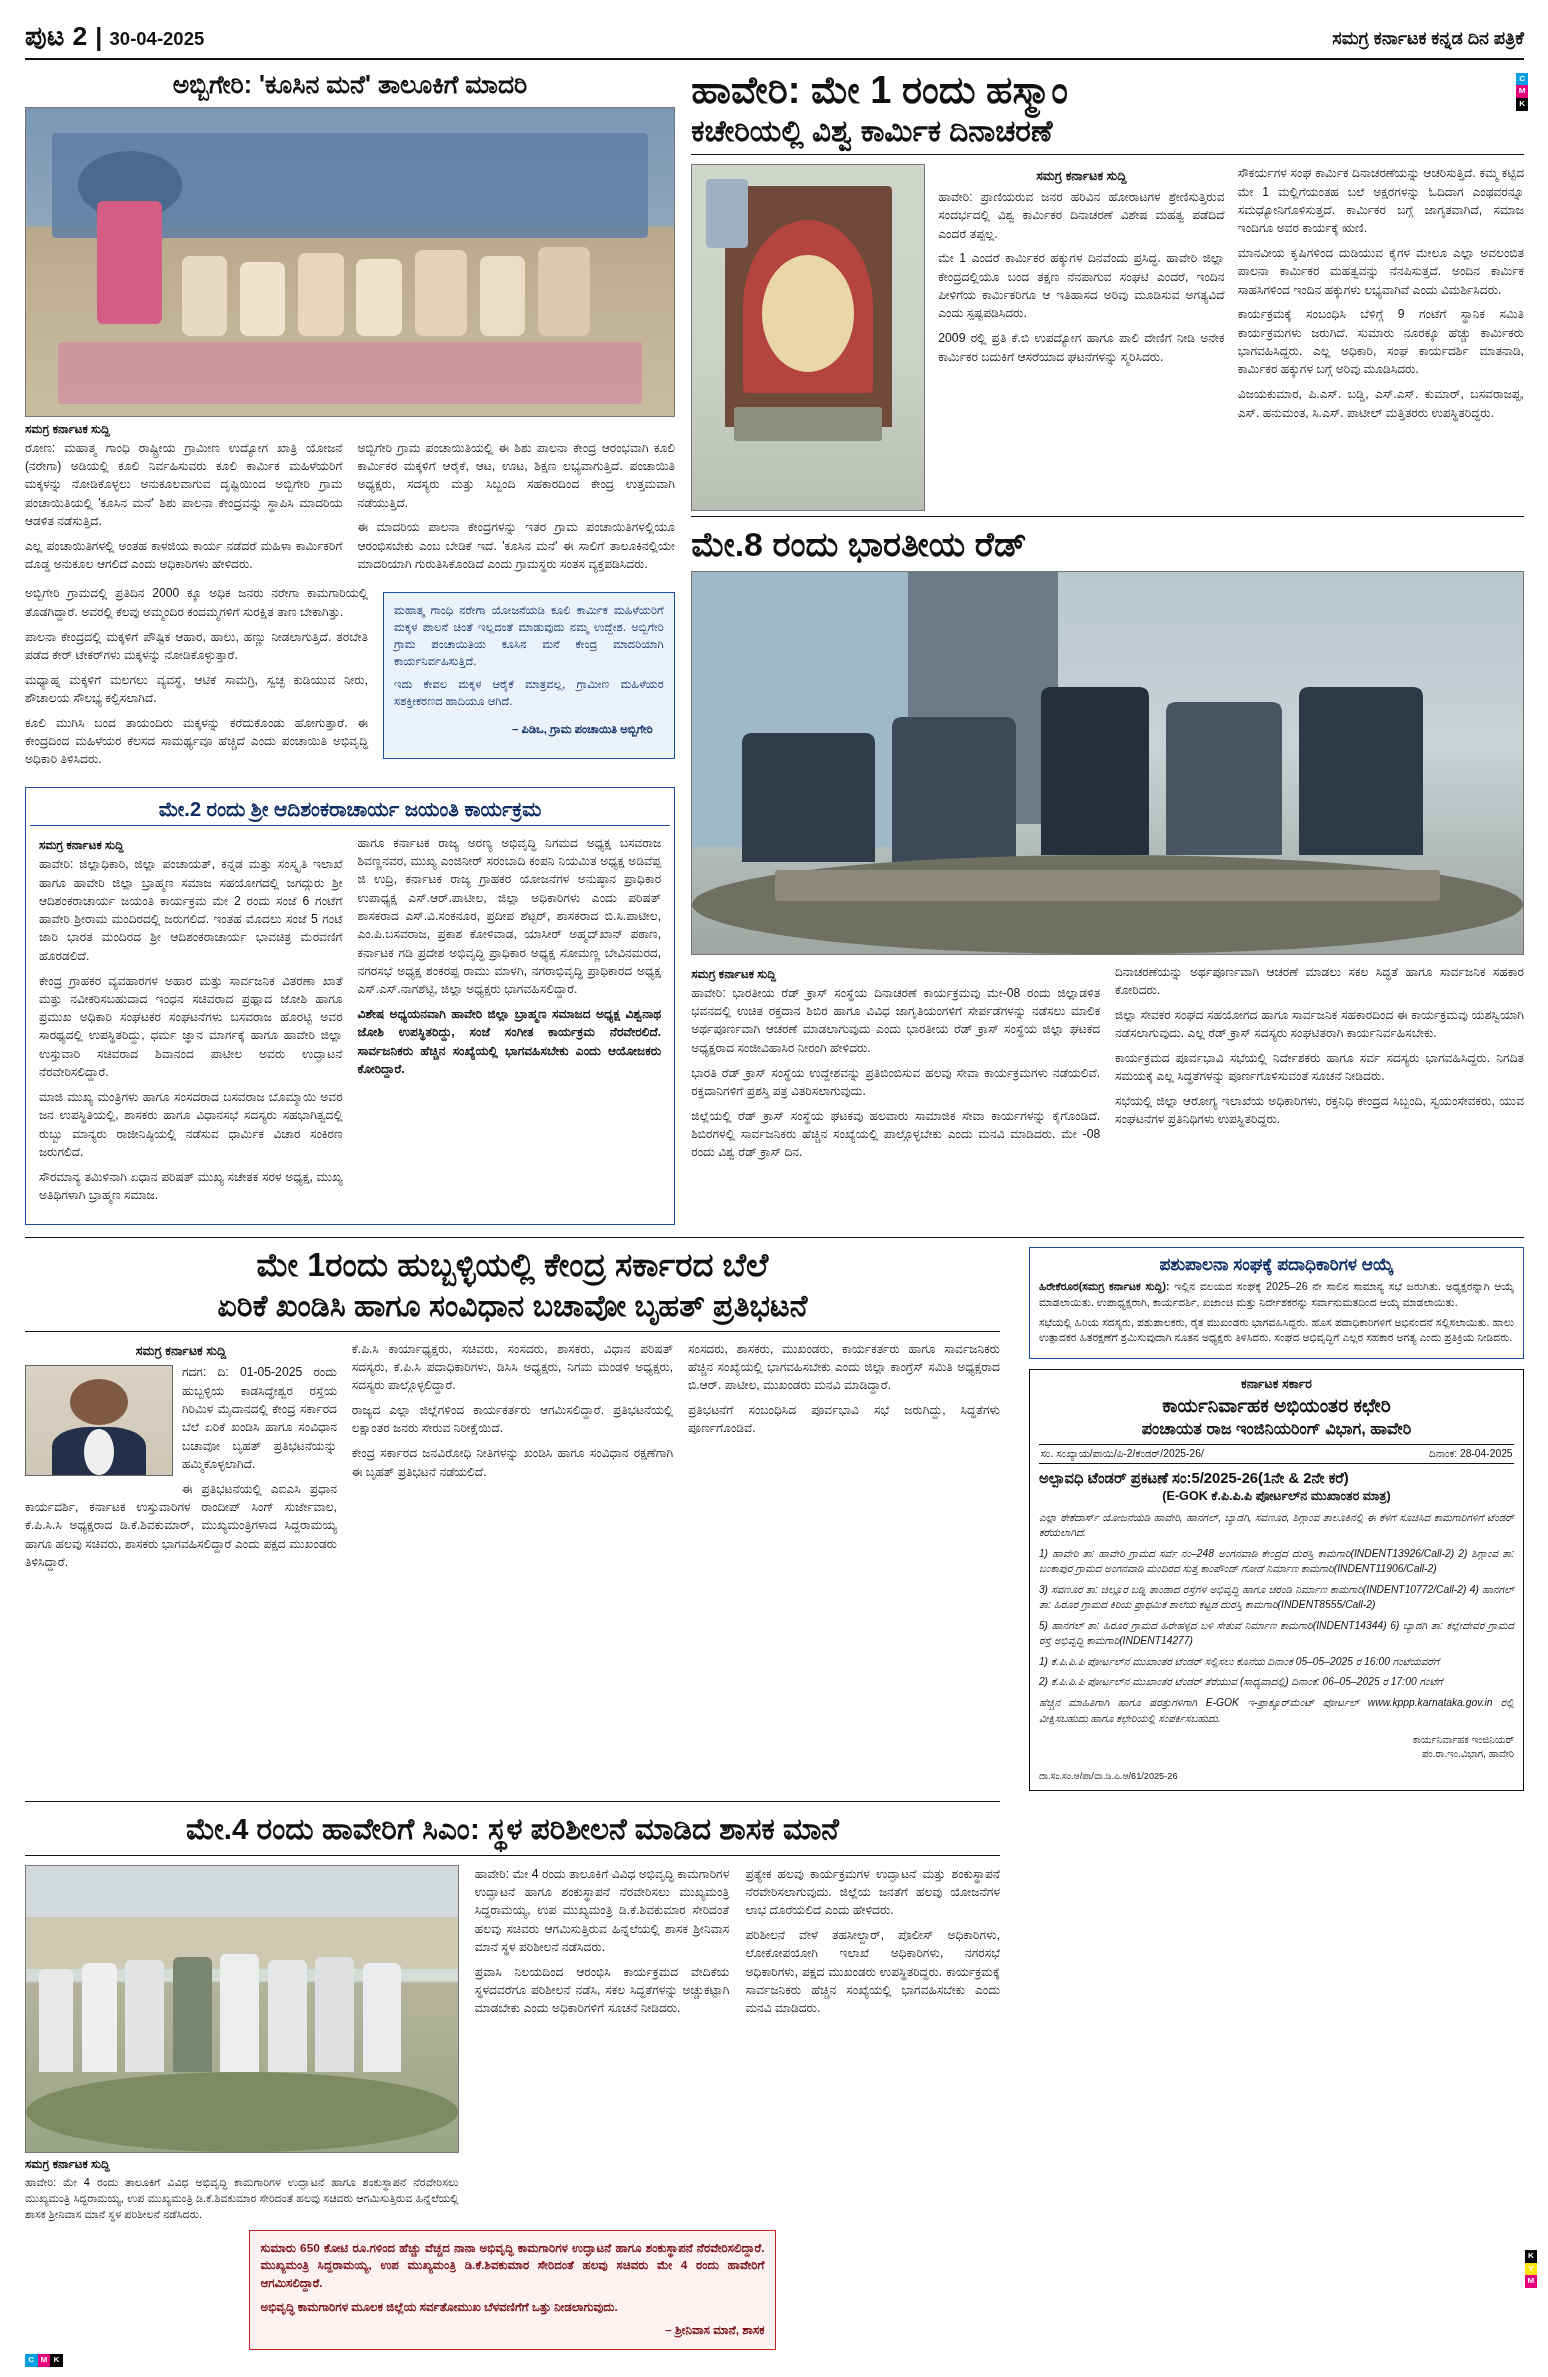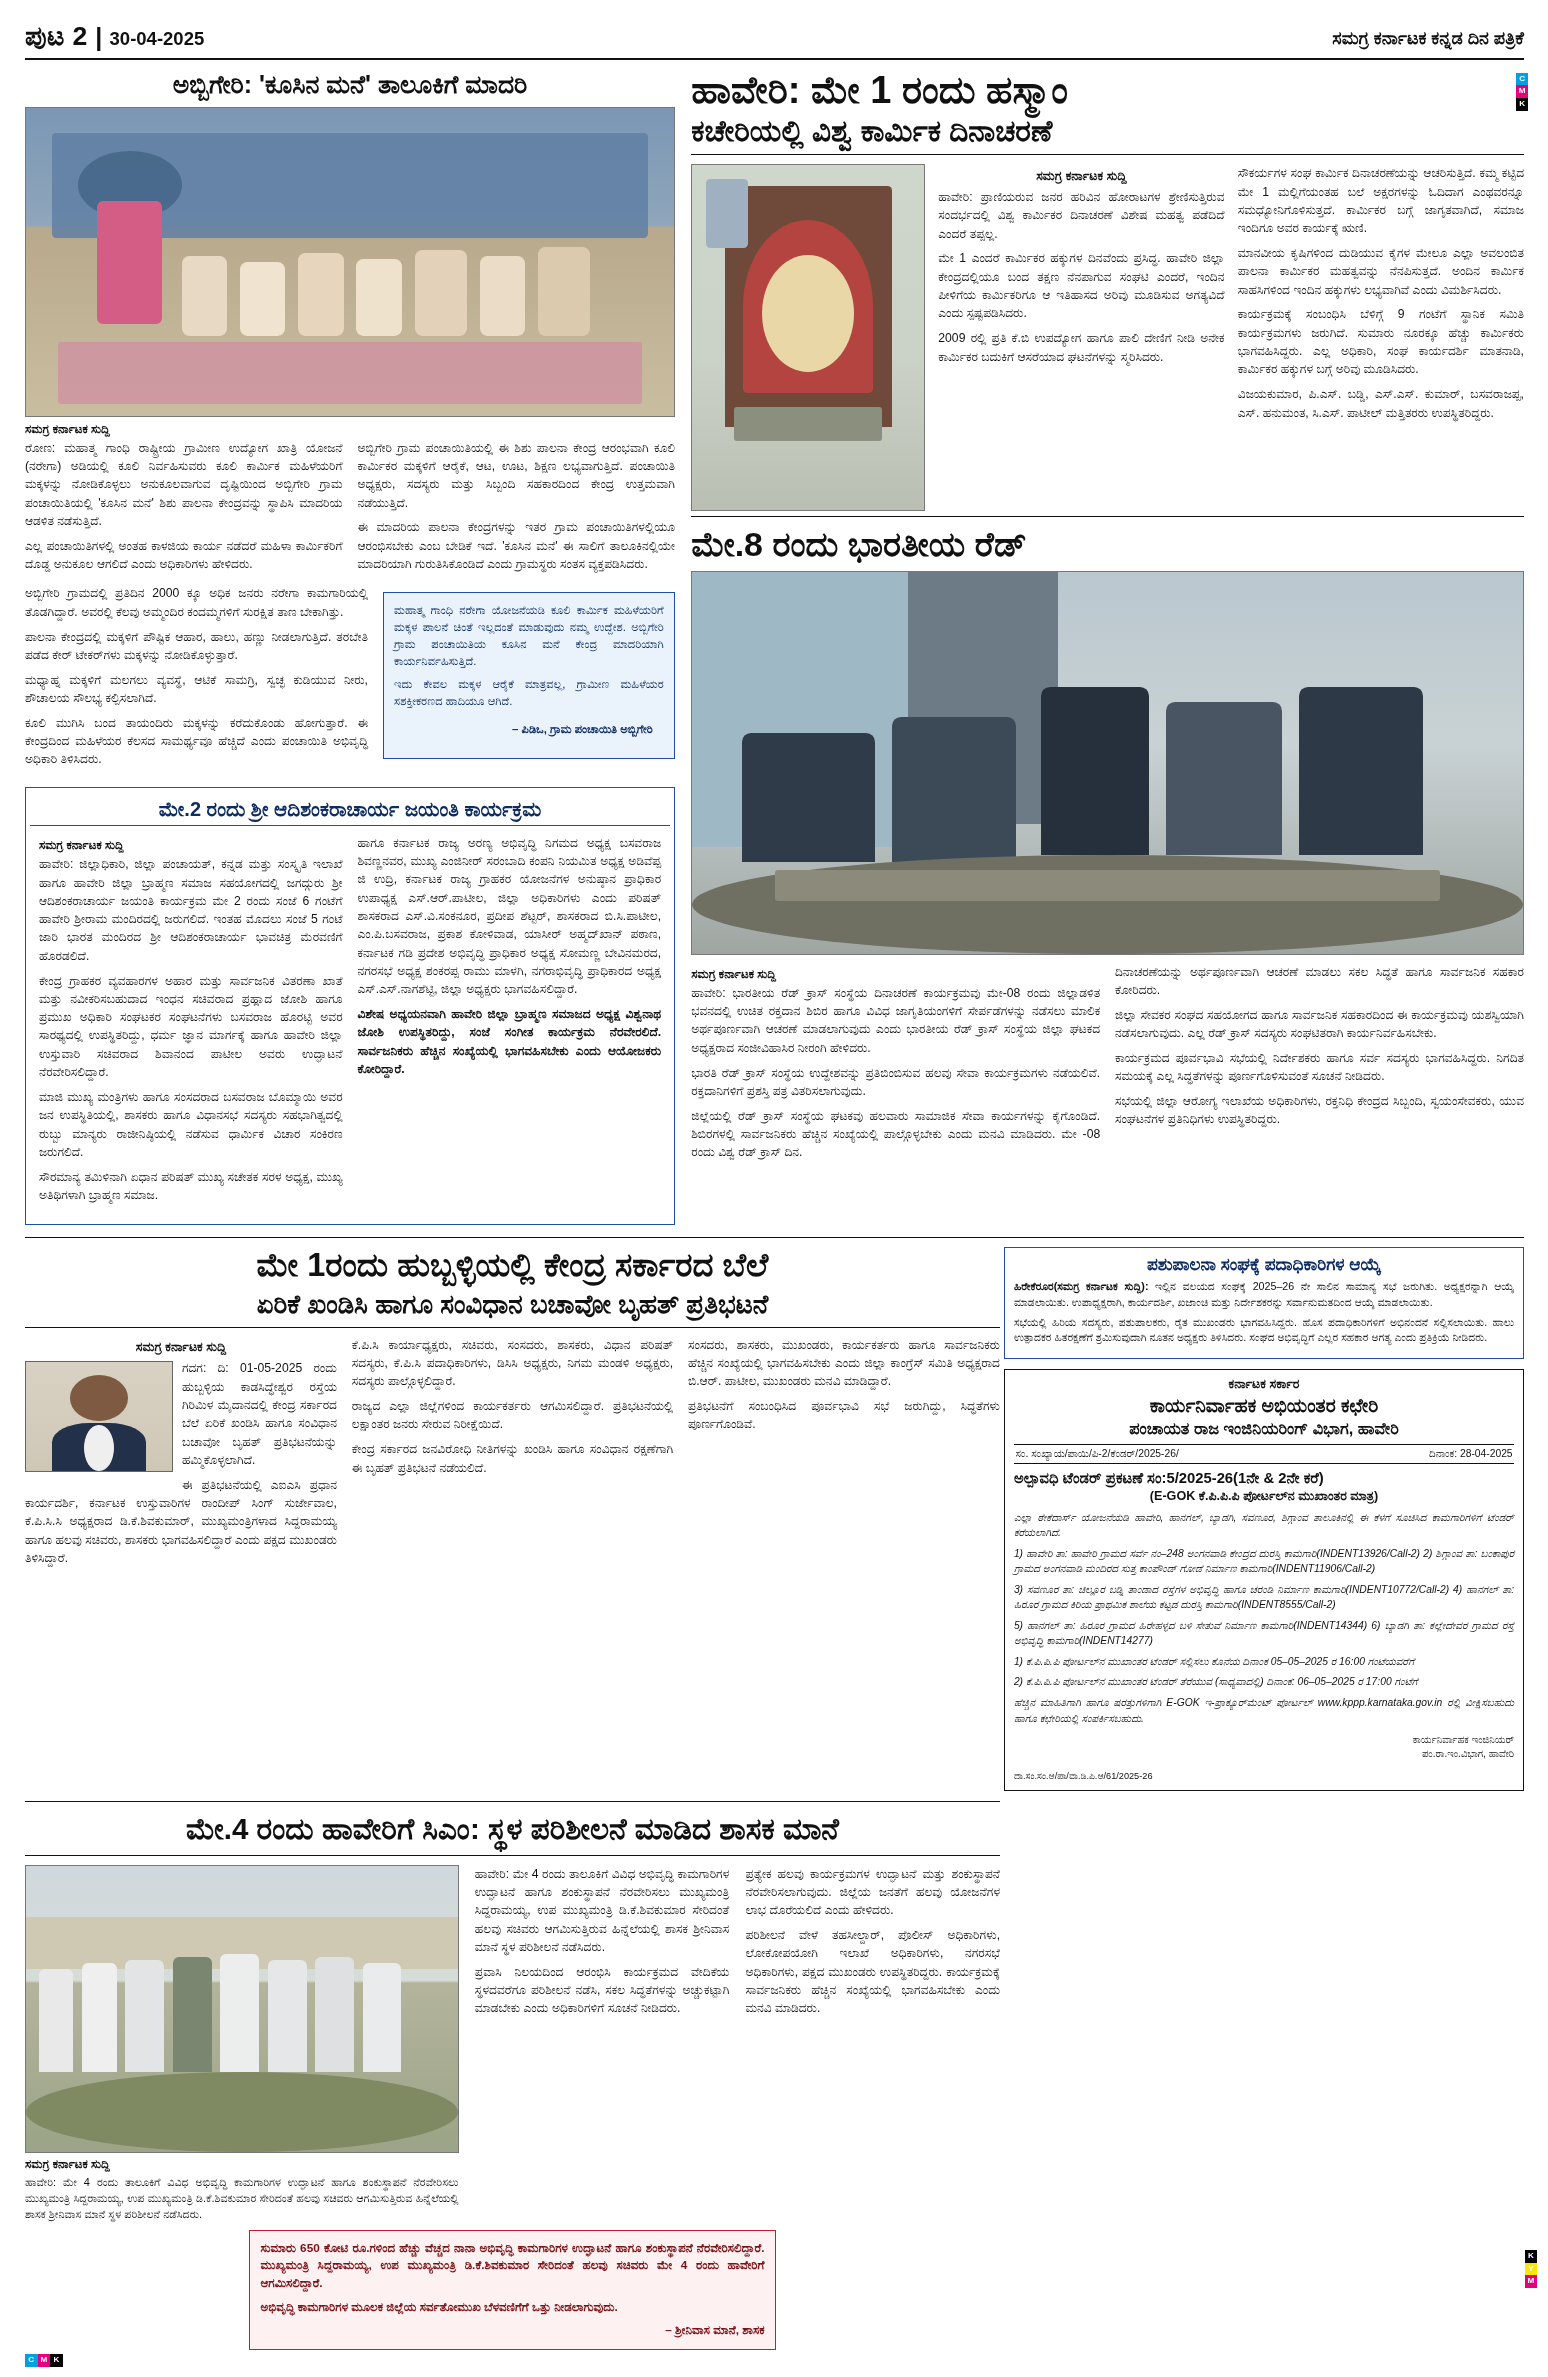--- a/index.html
+++ b/index.html
@@ -69,25 +69,25 @@
     padding:5.9px 7.4px 4.4px; color:#0d2c63;
     border-bottom:1.1px solid #1f4fa0;
   }
   .section-box .sb-body { padding:7.4px 8.9px 8.9px; }
   .mid-sub {
     font-size:23px; font-weight:bold; line-height:1.15; margin:3px 0 0;
   }
 
   
   .band { margin-top:11.8px; border-top:1.5px solid #111; padding-top:8.9px; }
-  .band-row { display:flex; gap:4px; }
+  .band-row { display:flex; gap:29px; }
   .band-left { width:975px; }
   .band-right { flex:1; }
   .band-h1 { font-size:32.5px; font-weight:bold; text-align:center; margin:0; }
-  .band-h2 { font-size:26px; font-weight:bold; text-align:center; margin:4.4px 0 0; }
+  .band-h2 { font-size:30px; font-weight:bold; text-align:center; margin:4.4px 0 0; }
 
   .mug {
     width:148px; height:111px; border:0.7px solid #666; float:left;
     margin:1.5px 8.9px 4.4px 0; background:#b9c3cd; position:relative; overflow:hidden;
   }
 
   
   .notice {
     border:1.5px solid #1f4fa0; padding:7.4px 8.9px; background:#fff;
   }

